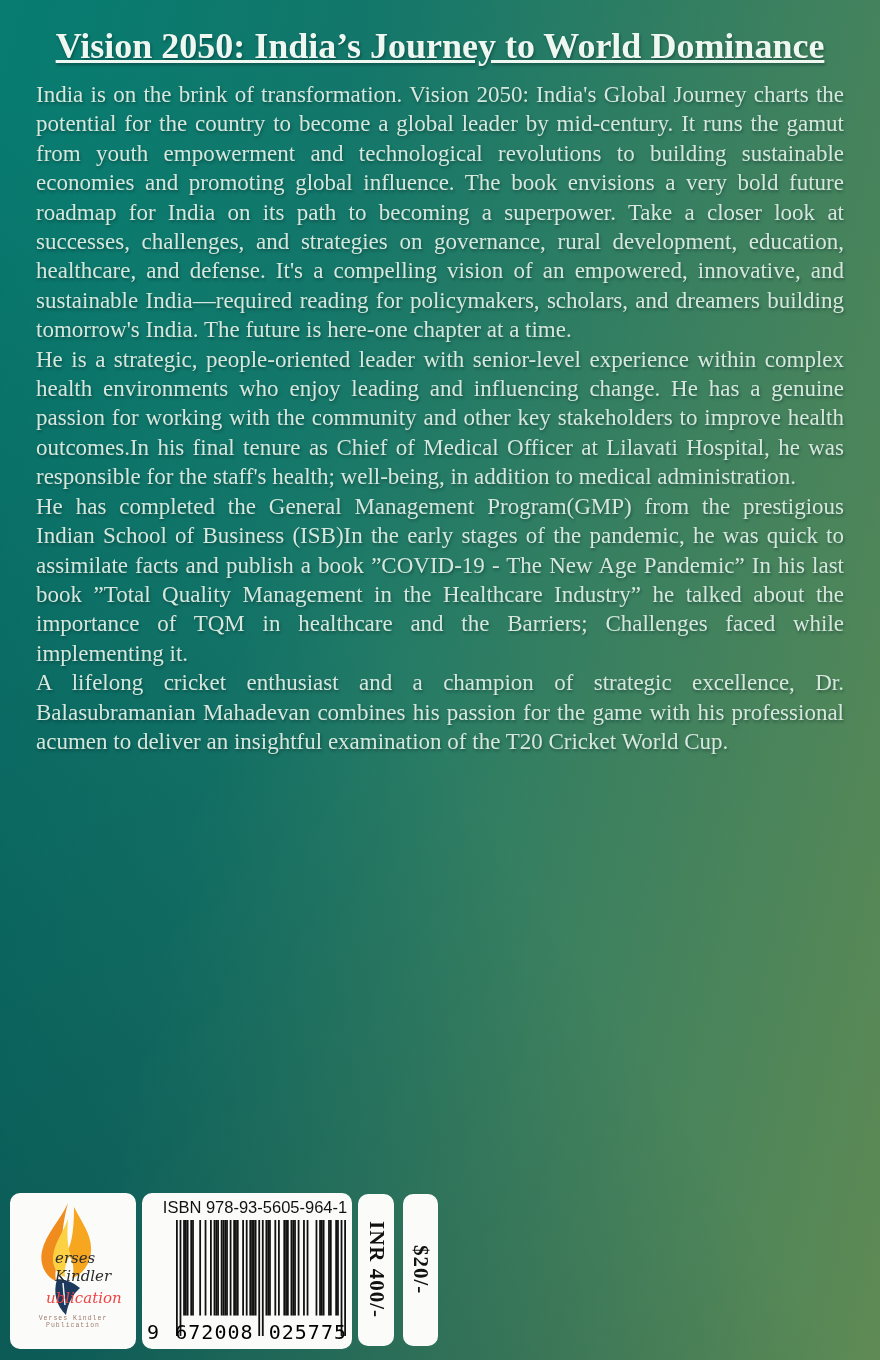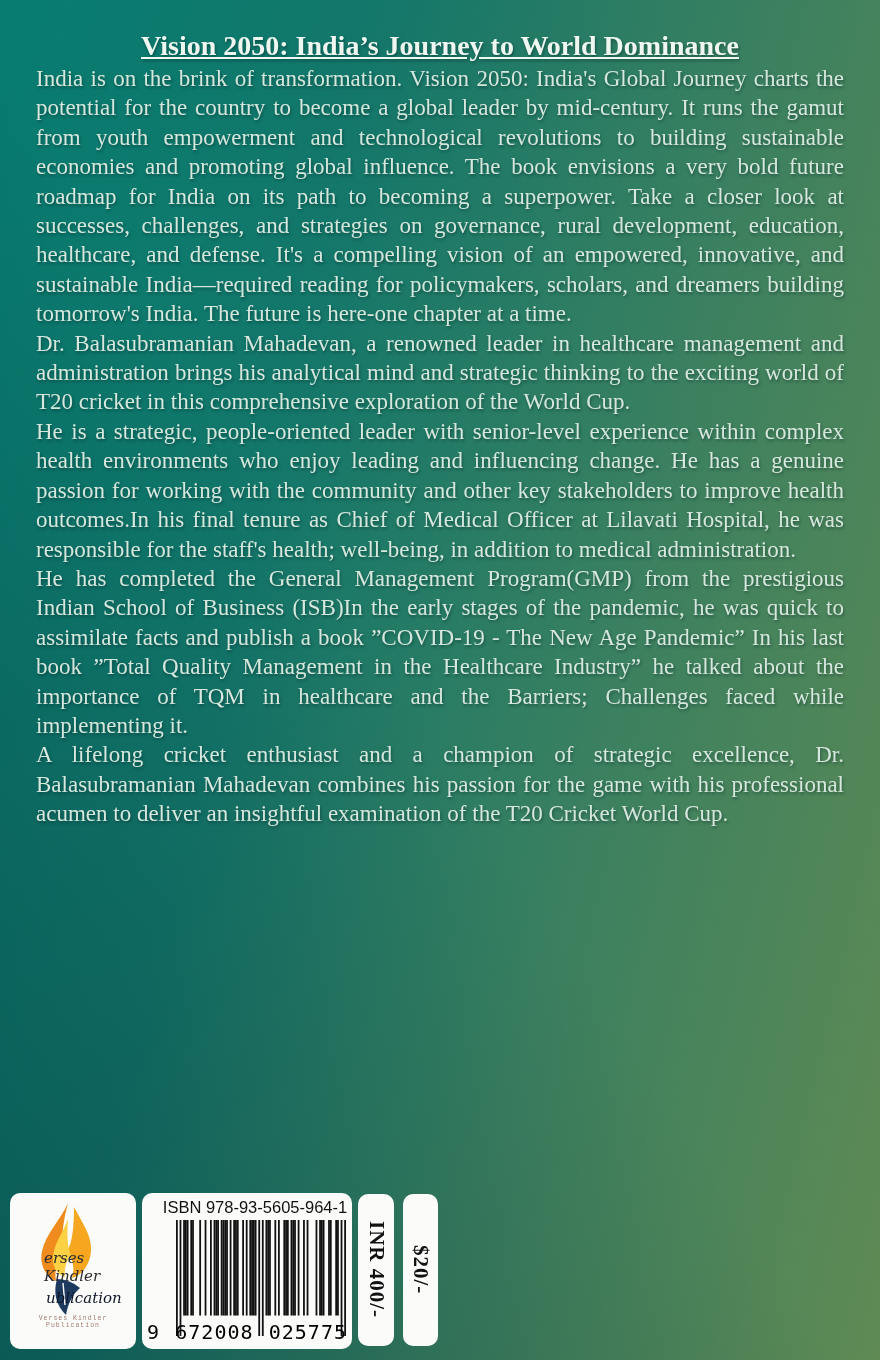--- a/index.html
+++ b/index.html
@@ -11,24 +11,24 @@
       linear-gradient(103deg, #077c71 0%, #13776a 32%, #3a8060 64%, #5f8a54 100%);
   }
   .content {
     position:absolute; left:36px; right:36px; top:30px;
     color:#d6e7dd;
     text-shadow:1px 2px 3px rgba(0,35,35,0.45);
   }
   .title, .section-heading {
     text-align:center; font-weight:bold; color:#eff7f1;
     text-decoration:underline;
-    font-size:28px; line-height:32px; margin:0;
+    font-size:36px; line-height:32px; margin:0;
   }
   .body-text { font-size:23px; line-height:29.4px; text-align:justify; margin:0; }
-  .synopsis-text { margin-top:2px; }
+  .synopsis-text { margin-top:18px; }
   .section-heading { margin-top:38px; margin-bottom:4px; }
   .about p { margin:0; }
 
   
   .panel { position:absolute; background:#fbfcfa; border-radius:10px; }
   .panel-logo   { left:10px;  top:1193px; width:126px; height:156px; }
   .panel-barcode{ left:142px; top:1193px; width:210px; height:156px; }
   .panel-inr    { left:358px; top:1194px; width:36px;  height:152px; }
   .panel-usd    { left:403px; top:1194px; width:35px;  height:152px; }
 
@@ -50,41 +50,40 @@
     position:absolute; left:5px; bottom:5px; width:200px;
     display:flex; justify-content:space-between;
     font-family:"DejaVu Sans Mono", monospace; font-size:20px; color:#000;
     letter-spacing:1px;
   }
 
   
   .logo-wrap { position:relative; width:100%; height:100%; color:#222; }
   .logo-flame { position:absolute; left:20px; top:8px; }
   .logo-script1 {
-    position:absolute; left:34px; top:56px;
+    position:absolute; left:45px; top:56px;
     font-family:"DejaVu Serif", serif; font-style:italic; font-size:15px; color:#2b2b2b;
   }
   .logo-script2 {
     position:absolute; left:36px; top:96px;
-    font-family:"DejaVu Serif", serif; font-style:italic; font-size:15px; color:#0f172a;
+    font-family:"DejaVu Serif", serif; font-style:italic; font-size:15px; color:#ef4444;
   }
   .logo-caption {
     position:absolute; left:0; right:0; top:122px; text-align:center;
     font-family:"Liberation Mono", monospace; font-size:6.5px; letter-spacing:1px; color:#a17a6d;
   }
 </style>
 </head>
 <body>
 
 <div class="content">
   <h1 class="title">Vision 2050: India’s Journey to World Dominance</h1>
   <p class="body-text synopsis-text">India is on the brink of transformation. Vision 2050: India's Global Journey charts the potential for the country to become a global leader by mid-century. It runs the gamut from youth empowerment and technological revolutions to building sustainable economies and promoting global influence. The book envisions a very bold future roadmap for India on its path to becoming a superpower. Take a closer look at successes, challenges, and strategies on governance, rural development, education, healthcare, and defense. It's a compelling vision of an empowered, innovative, and sustainable India—required reading for policymakers, scholars, and dreamers building tomorrow's India. The future is here-one chapter at a time.</p>
 
   <div class="about">
-    <p class="body-text">Dr. Balasubramanian Mahadevan, a renowned leader in healthcare management and administration brings his analytical mind and strategic thinking to the exciting world of T20 cricket in this comprehensive exploration of the World Cup.</p>
     <p class="body-text">He is a strategic, people-oriented leader with senior-level experience within complex health environments who enjoy leading and influencing change. He has a genuine passion for working with the community and other key stakeholders to improve health outcomes.In his final tenure as Chief of Medical Officer at Lilavati Hospital, he was responsible for the staff's health; well-being, in addition to medical administration.</p>
     <p class="body-text">He has completed the General Management Program(GMP) from the prestigious Indian School of Business (ISB)In the early stages of the pandemic, he was quick to assimilate facts and publish a book ”COVID-19 - The New Age Pandemic” In his last book ”Total Quality Management in the Healthcare Industry” he talked about the importance of TQM in healthcare and the Barriers; Challenges faced while implementing it.</p>
     <p class="body-text">A lifelong cricket enthusiast and a champion of strategic excellence, Dr. Balasubramanian Mahadevan combines his passion for the game with his professional acumen to deliver an insightful examination of the T20 Cricket World Cup.</p>
   </div>
 </div>
 
 <div class="panel panel-logo">
   <div class="logo-wrap">
     <svg class="logo-flame" width="70" height="118" viewBox="0 0 70 118">
 

